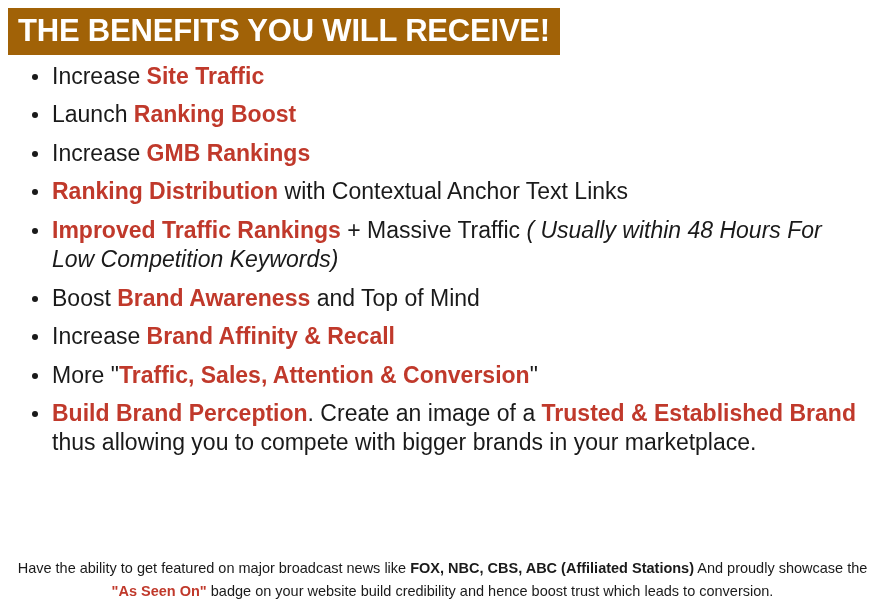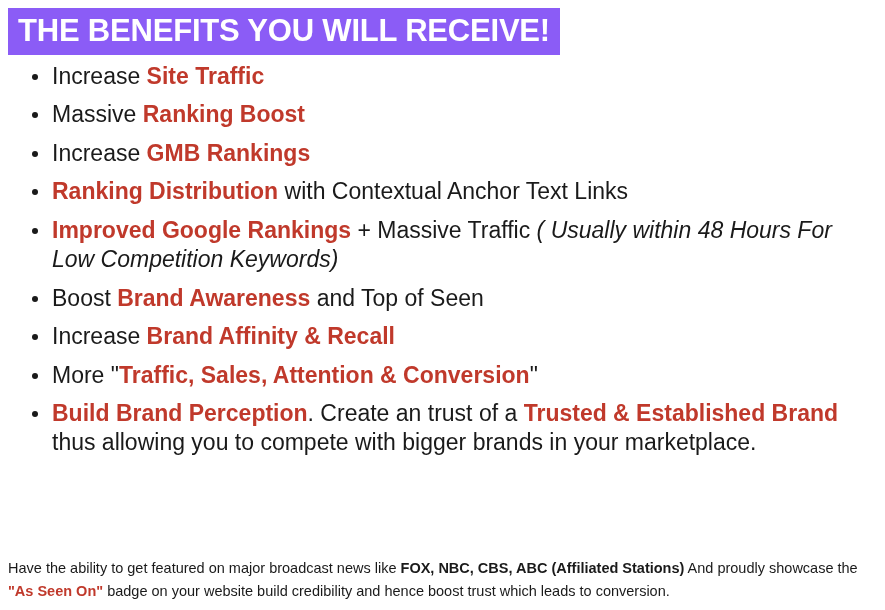--- a/index.html
+++ b/index.html
@@ -15,21 +15,21 @@
     overflow: hidden;
   }
   .page {
     position: relative;
     width: 885px;
     height: 610px;
     box-sizing: border-box;
   }
   .title-bar {
     display: inline-block;
-    background: #8b5cf6;
+    background: #a16207;
     color: #ffffff;
     font-size: 31px;
     font-weight: bold;
     letter-spacing: -0.2px;
     padding: 7px 10px 9px 10px;
     margin: 8px 0 0 8px;
     line-height: 1.0;
     white-space: nowrap;
   }
   ul.benefits {
@@ -64,20 +64,21 @@
     color: #1a1a1a;
   }
   .footer {
     position: absolute;
     left: 8px;
     right: 8px;
     bottom: 8px;
     font-size: 14.5px;
     line-height: 1.55;
     color: #1a1a1a;
+    text-align: center;
   }
   .footer b {
     font-weight: bold;
   }
   .footer .quoted {
     color: #c0392b;
     font-weight: bold;
   }
 </style>
 </head>
@@ -87,51 +88,51 @@
 
   <div class="title-bar">THE BENEFITS YOU WILL RECEIVE!</div>
 
   <ul class="benefits">
 
     <li>
       <span>Increase </span><span class="red">Site Traffic</span>
     </li>
 
     <li>
-      <span>Massive </span><span class="red">Ranking Boost</span>
+      <span>Launch </span><span class="red">Ranking Boost</span>
     </li>
 
     <li>
       <span>Increase </span><span class="red">GMB Rankings</span>
     </li>
 
     <li>
       <span class="red">Ranking Distribution</span><span> with Contextual Anchor Text Links</span>
     </li>
 
 
 
     <li>
-      <span class="red">Improved Google Rankings</span><span> + Massive Traffic </span><span class="ital">( Usually within 48 Hours For Low Competition Keywords)</span>
+      <span class="red">Improved Traffic Rankings</span><span> + Massive Traffic </span><span class="ital">( Usually within 48 Hours For Low Competition Keywords)</span>
     </li>
 
     <li>
-      <span>Boost </span><span class="red">Brand Awareness</span><span> and Top of Seen</span>
+      <span>Boost </span><span class="red">Brand Awareness</span><span> and Top of Mind</span>
     </li>
 
     <li>
       <span>Increase </span><span class="red">Brand Affinity &amp; Recall</span>
     </li>
 
     <li>
       <span>More "</span><span class="red">Traffic, Sales, Attention &amp; Conversion</span><span>"</span>
     </li>
 
     <li>
-      <span class="red">Build Brand Perception</span><span>. Create an trust of a </span><span class="red">Trusted &amp; Established Brand</span><span> thus allowing you to compete with bigger brands in your marketplace.</span>
+      <span class="red">Build Brand Perception</span><span>. Create an image of a </span><span class="red">Trusted &amp; Established Brand</span><span> thus allowing you to compete with bigger brands in your marketplace.</span>
     </li>
 
   </ul>
 
   <div class="footer">
     <span>Have the ability to get featured on major broadcast news like </span><b>FOX, NBC, CBS, ABC (Affiliated Stations)</b><span> And proudly showcase the </span><span class="quoted">"As Seen On"</span><span> badge on your website build credibility and hence boost trust which leads to conversion.</span>
   </div>
 
 </div>
 

